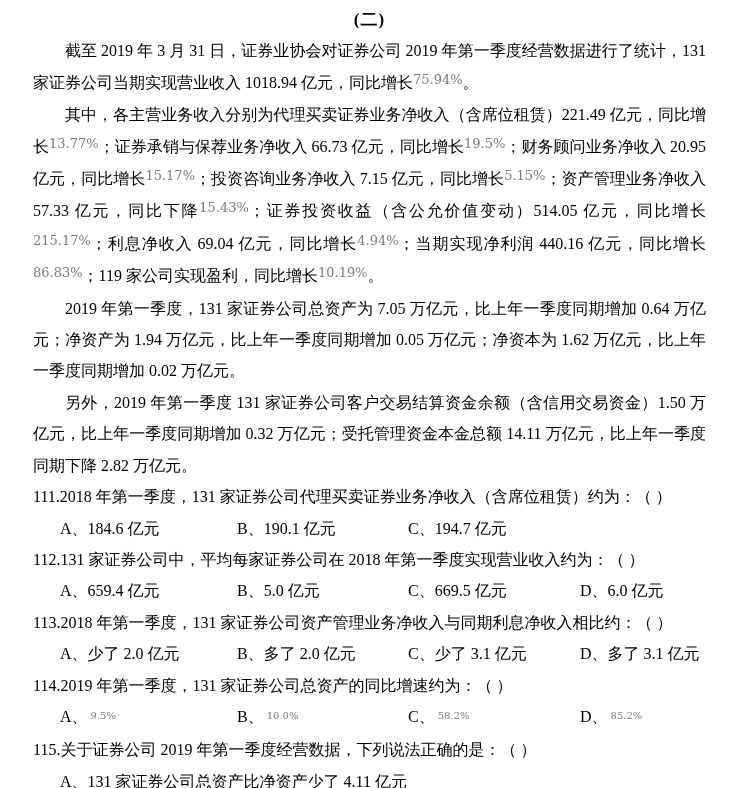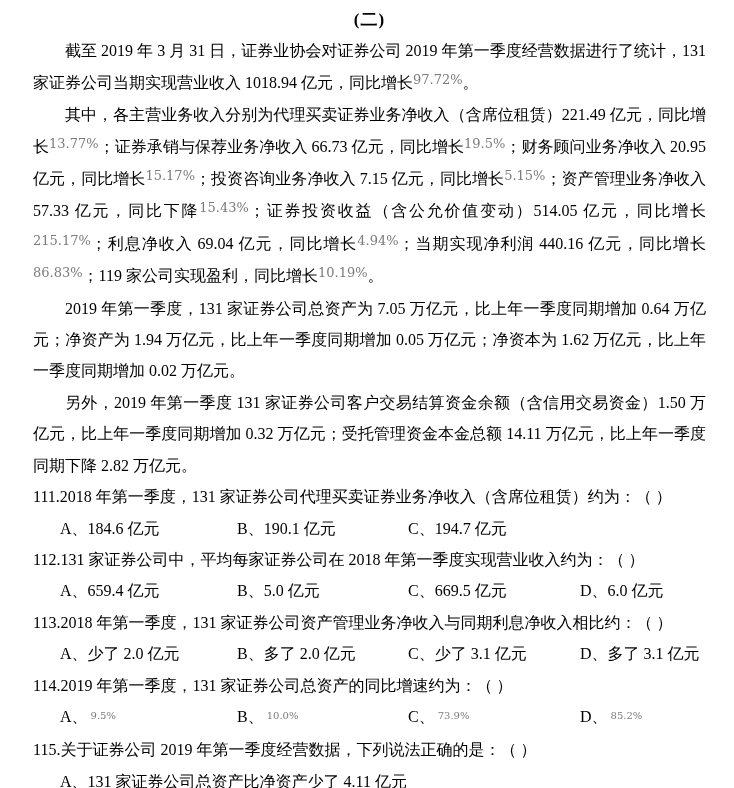--- a/index.html
+++ b/index.html
@@ -51,21 +51,21 @@
     top: -3px;
     padding-left: 3px;
   }
 </style>
 </head>
 <body style="--pct-color: #7b7b7b; color: rgb(0, 0, 0); background: rgb(255, 255, 255);">
 
 <div>
   <div class="title">(二)</div>
   <div>
-      <p class="para"><span>截至 2019 年 3 月 31 日，证券业协会对证券公司 2019 年第一季度经营数据进行了统计，131 家证券公司当期实现营业收入 1018.94 亿元，同比增长</span><span class="pct">97.72%</span><span>。</span></p>
+      <p class="para"><span>截至 2019 年 3 月 31 日，证券业协会对证券公司 2019 年第一季度经营数据进行了统计，131 家证券公司当期实现营业收入 1018.94 亿元，同比增长</span><span class="pct">75.94%</span><span>。</span></p>
       <p class="para"><span>其中，各主营业务收入分别为代理买卖证券业务净收入（含席位租赁）221.49 亿元，同比增长</span><span class="pct">13.77%</span><span>；证券承销与保荐业务净收入 66.73 亿元，同比增长</span><span class="pct">19.5%</span><span>；财务顾问业务净收入 20.95 亿元，同比增长</span><span class="pct">15.17%</span><span>；投资咨询业务净收入 7.15 亿元，同比增长</span><span class="pct">5.15%</span><span>；资产管理业务净收入 57.33 亿元，同比下降</span><span class="pct">15.43%</span><span>；证券投资收益（含公允价值变动）514.05 亿元，同比增长</span><span class="pct">215.17%</span><span>；利息净收入 69.04 亿元，同比增长</span><span class="pct">4.94%</span><span>；当期实现净利润 440.16 亿元，同比增长</span><span class="pct">86.83%</span><span>；119 家公司实现盈利，同比增长</span><span class="pct">10.19%</span><span>。</span></p>
       <p class="para"><span>2019 年第一季度，131 家证券公司总资产为 7.05 万亿元，比上年一季度同期增加 0.64 万亿元；净资产为 1.94 万亿元，比上年一季度同期增加 0.05 万亿元；净资本为 1.62 万亿元，比上年一季度同期增加 0.02 万亿元。</span></p>
       <p class="para"><span>另外，2019 年第一季度 131 家证券公司客户交易结算资金余额（含信用交易资金）1.50 万亿元，比上年一季度同期增加 0.32 万亿元；受托管理资金本金总额 14.11 万亿元，比上年一季度同期下降 2.82 万亿元。</span></p>
     </div>
   <div>
       <div class="question">
         <div class="stem"><span>111.</span><span>2018 年第一季度，131 家证券公司代理买卖证券业务净收入（含席位租赁）约为：（  ）</span></div>
         <div class="options">
           <span class="option"><span>A、</span><span>184.6 亿元</span></span>
           <span class="option"><span>B、</span><span>190.1 亿元</span></span>
@@ -88,21 +88,21 @@
           <span class="option"><span>B、</span><span>多了 2.0 亿元</span></span>
           <span class="option"><span>C、</span><span>少了 3.1 亿元</span></span>
           <span class="option"><span>D、</span><span>多了 3.1 亿元</span></span>
         </div>
       </div>
       <div class="question">
         <div class="stem"><span>114.</span><span>2019 年第一季度，131 家证券公司总资产的同比增速约为：（  ）</span></div>
         <div class="options">
           <span class="option"><span>A、</span><span class="opt-value-small">9.5%</span></span>
           <span class="option"><span>B、</span><span class="opt-value-small">10.0%</span></span>
-          <span class="option"><span>C、</span><span class="opt-value-small">73.9%</span></span>
+          <span class="option"><span>C、</span><span class="opt-value-small">58.2%</span></span>
           <span class="option"><span>D、</span><span class="opt-value-small">85.2%</span></span>
         </div>
       </div>
       <div class="question">
         <div class="stem"><span>115.</span><span>关于证券公司 2019 年第一季度经营数据，下列说法正确的是：（  ）</span></div>
         <div class="options single"><span class="option"><span>A、</span><span>131 家证券公司总资产比净资产少了 4.11 亿元</span></span></div>
       </div>
     </div>
 </div>
 

